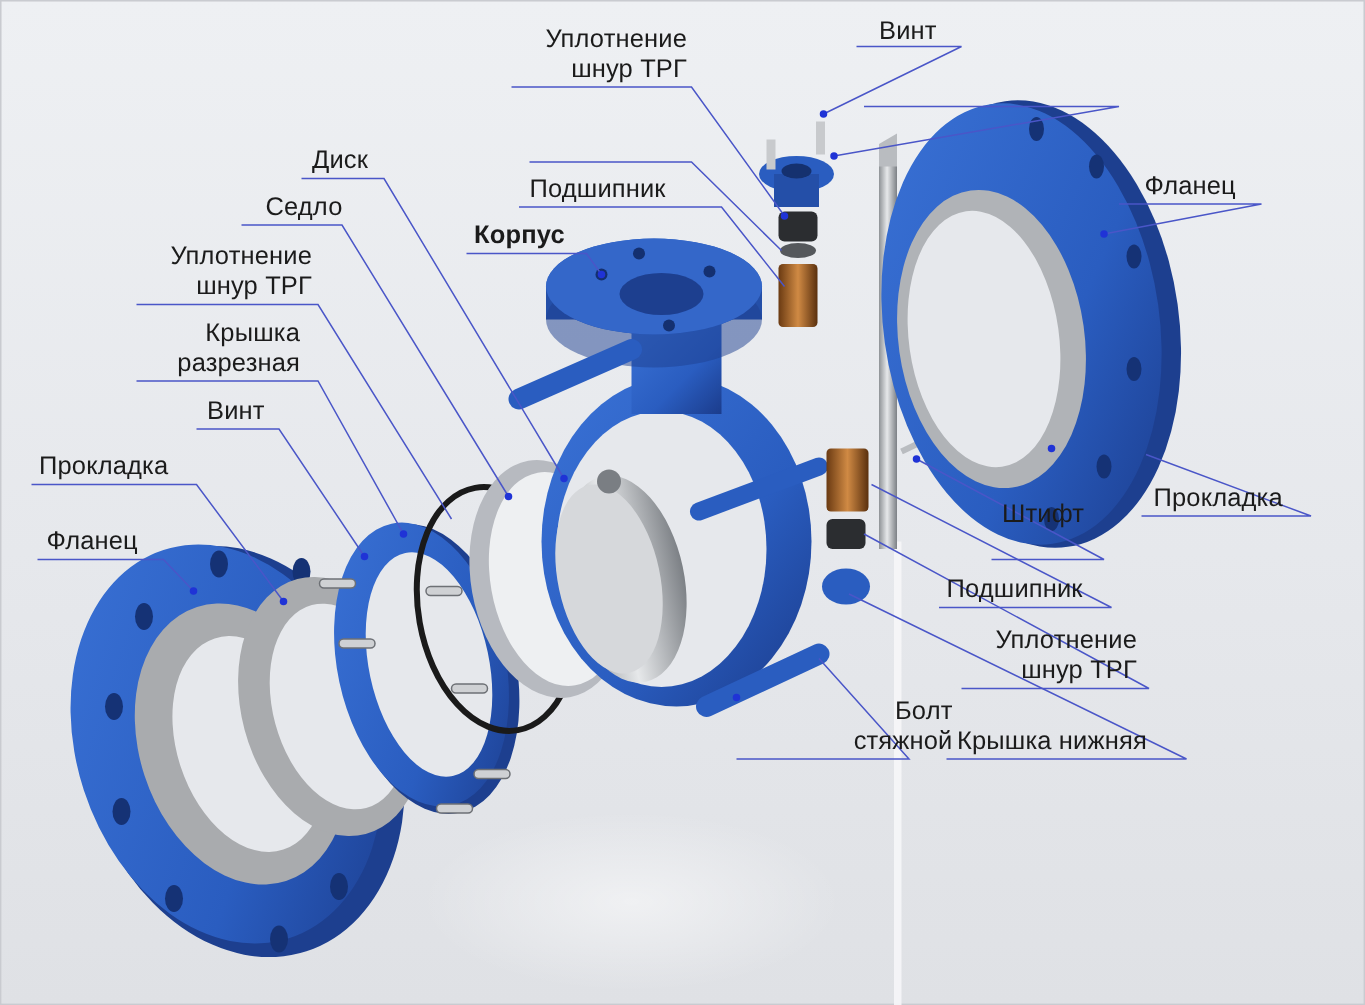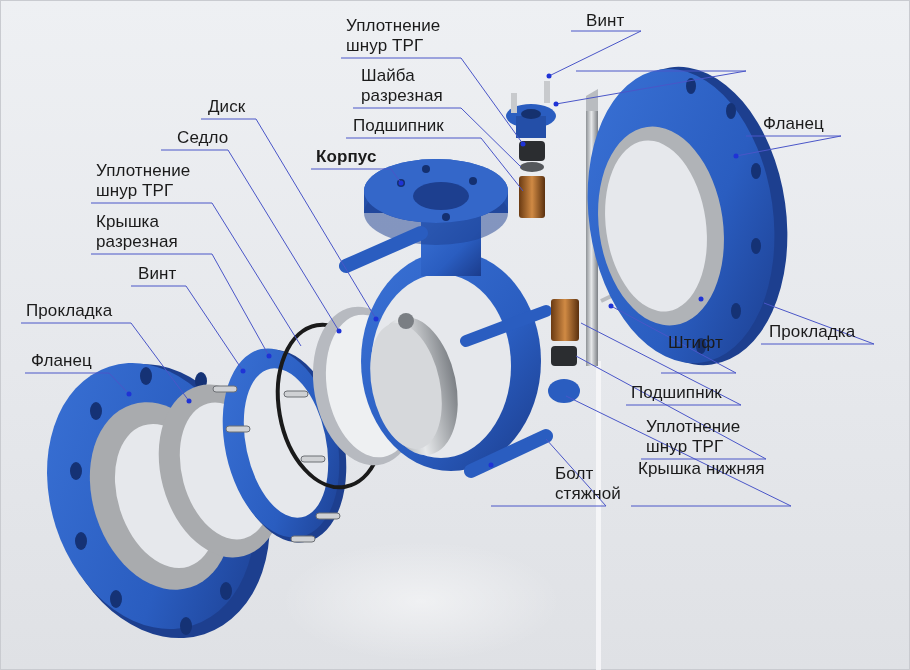--- a/index.html
+++ b/index.html
@@ -1,19 +1,19 @@
 <!DOCTYPE html>
 <html><head>
 <meta charset="utf-8">
 <style>
   html,body{margin:0;padding:0;}
   body{width:910px;height:670px;overflow:hidden;background:#e9eaee;font-family:"Liberation Sans",sans-serif;}
   #stage{position:relative;width:910px;height:670px;background:linear-gradient(180deg,#eef0f3 0%,#e6e8ec 55%,#dfe1e5 100%);border:1px solid #c9cbd0;box-sizing:border-box;}
   svg#art{position:absolute;left:0;top:0;}
-  .lbl{position:absolute;color:#1b1b1b;font-size:17px;line-height:20px;text-align:left;white-space:nowrap;letter-spacing:0.1px;}
+  .lbl{position:absolute;color:#1b1b1b;font-size:17px;line-height:20px;text-align:right;white-space:nowrap;letter-spacing:0.1px;}
 </style>
 </head>
 <body>
 
 <div id="stage">
   <svg id="art" width="910" height="670" viewBox="0 0 910 670">
     <defs>
       <linearGradient id="blueG" x1="0" y1="0" x2="1" y2="1">
         <stop offset="0" stop-color="#3a72d6"></stop>
         <stop offset="0.6" stop-color="#2a5dc0"></stop>
@@ -211,24 +211,20 @@
       <circle cx="610" cy="305" r="2.5"></circle>
         <circle cx="490" cy="464" r="2.5"></circle>
     </g>
   </svg>
 
   <div class="lbl" style="left:345px;top:15px;width:112px;">
     <div>Уплотнение</div>
     <div>шнур ТРГ</div>
   </div>
   <div class="lbl" style="left:585px;top:10px;"><span>Винт</span></div>
-  <div class="lbl" style="left:360px;top:65px;width:100px;">
-    <div>Шайба</div>
-    <div>разрезная</div>
-  </div>
   <div class="lbl" style="left:352px;top:115px;"><span>Подшипник</span></div>
   <div class="lbl" style="left:315px;top:146px;font-weight:bold;"><span>Корпус</span></div>
   <div class="lbl" style="left:207px;top:96px;"><span>Диск</span></div>
   <div class="lbl" style="left:176px;top:127px;"><span>Седло</span></div>
   <div class="lbl" style="left:95px;top:160px;width:112px;">
     <div>Уплотнение</div>
     <div>шнур ТРГ</div>
   </div>
   <div class="lbl" style="left:95px;top:211px;width:104px;">
     <div>Крышка</div>
@@ -242,14 +238,14 @@
   <div class="lbl" style="left:667px;top:332px;"><span>Штифт</span></div>
   <div class="lbl" style="left:630px;top:382px;"><span>Подшипник</span></div>
   <div class="lbl" style="left:645px;top:416px;width:112px;">
     <div>Уплотнение</div>
     <div>шнур ТРГ</div>
   </div>
   <div class="lbl" style="left:515px;top:463px;width:80px;margin-left:39px;">
     <div>Болт</div>
     <div>стяжной</div>
   </div>
-  <div class="lbl" style="left:637px;top:458px;"><span>Крышка нижняя</span></div>
+  <div class="lbl" style="left:637px;top:483px;"><span>Крышка нижняя</span></div>
 </div>
 
 </body></html>

